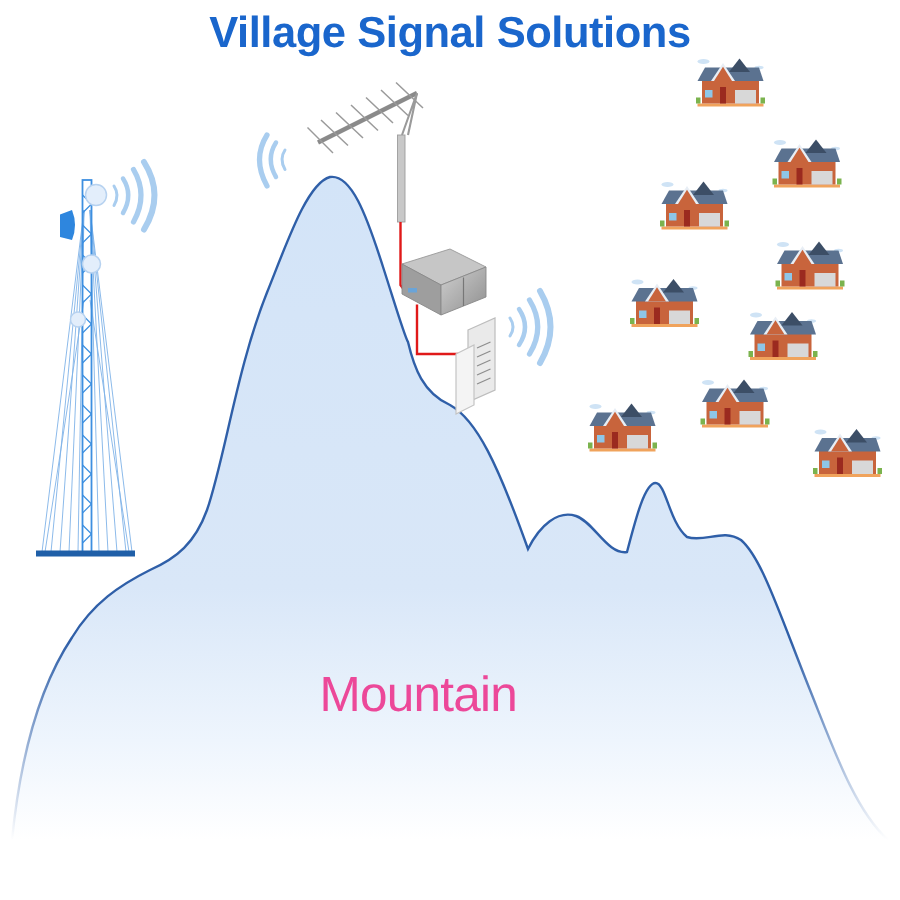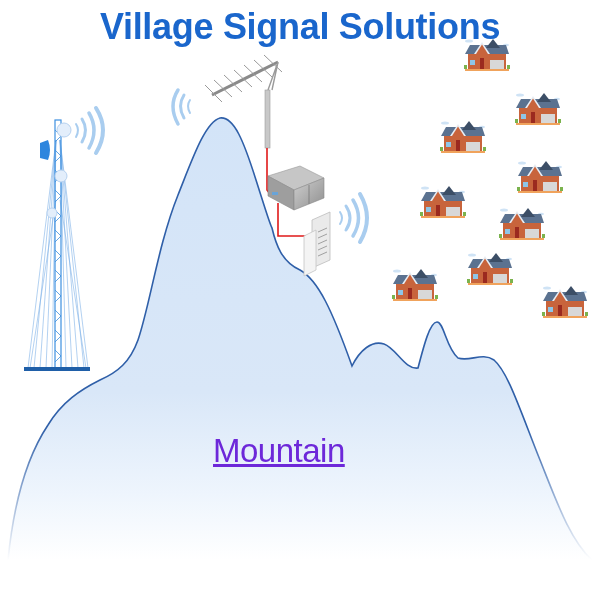--- a/index.html
+++ b/index.html
@@ -1,27 +1,26 @@
 <!DOCTYPE html>
 <html><head>
 <meta charset="utf-8">
 <style>
   html, body { margin:0; padding:0; background:#ffffff; }
   body { width:600px; height:600px; position:relative; overflow:hidden; font-family:"Liberation Sans", sans-serif; }
   .title {
     position:absolute; left:0; top:6px; width:600px; text-align:center;
-    font-family:"Liberation Sans", sans-serif; font-weight:bold; font-size:36px;
+    font-family:"Liberation Sans", sans-serif; font-weight:bold; font-size:29px;
     color:#1a66cc; letter-spacing:-0.3px;
   }
   .scene { position:absolute; left:0; top:0; width:600px; height:600px; }
   .mountain-label {
-    position:absolute; left:213px; top:432px;
-    font-family:"Liberation Sans", sans-serif; font-size:33px; color:#6d28d9;
+    position:absolute; left:213px; top:444px;
+    font-family:"Liberation Sans", sans-serif; font-size:33px; color:#ec4899;
     letter-spacing:-0.5px;
-    text-decoration:underline;
   }
   .house { position:absolute; width:50px; height:36px; }
 </style>
 </head>
 <body>
 
 <div class="scene">
   <svg width="600" height="600" viewBox="0 0 600 600">
     <defs>
       <linearGradient id="mtnGrad" x1="0" y1="0" x2="0" y2="1" gradientUnits="userSpaceOnUse">

